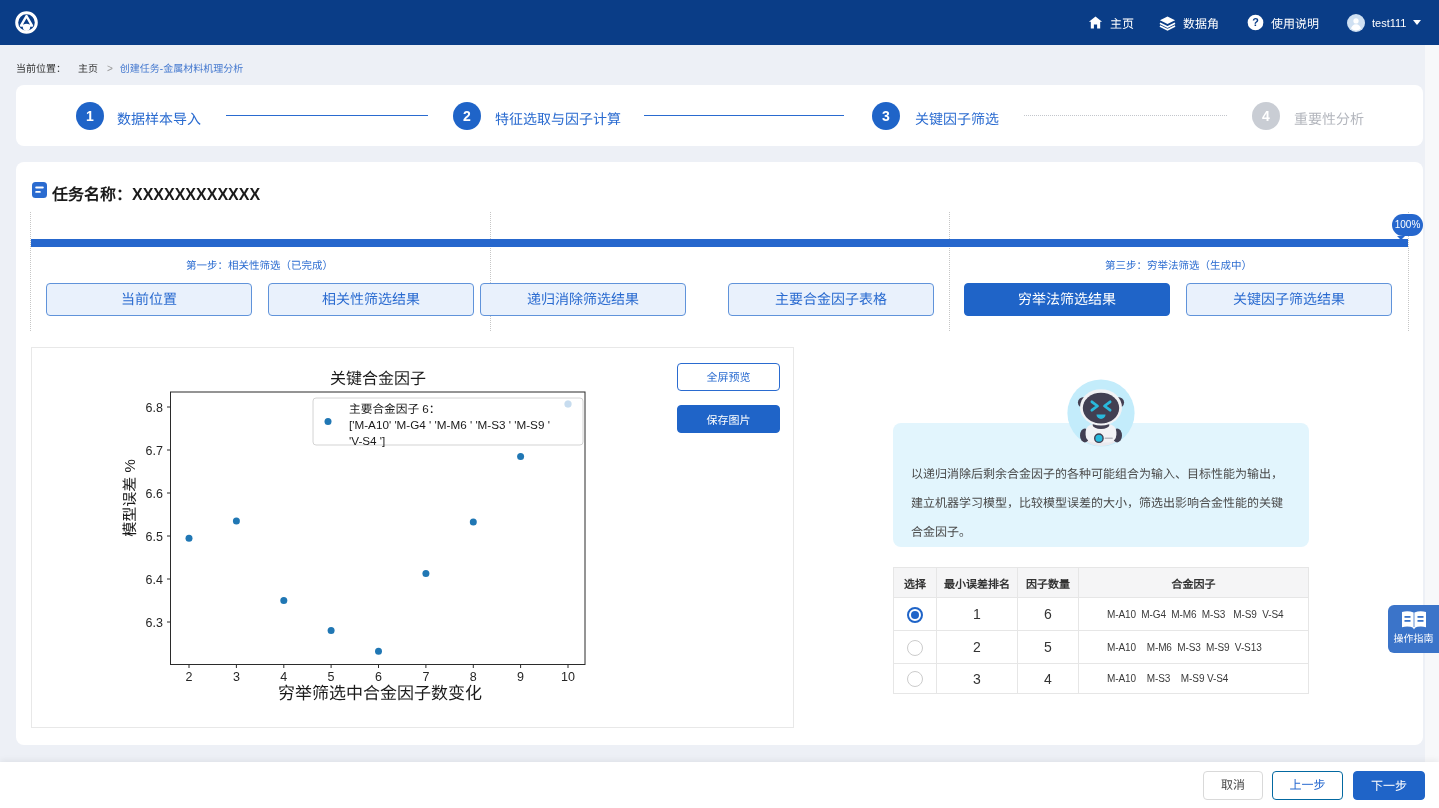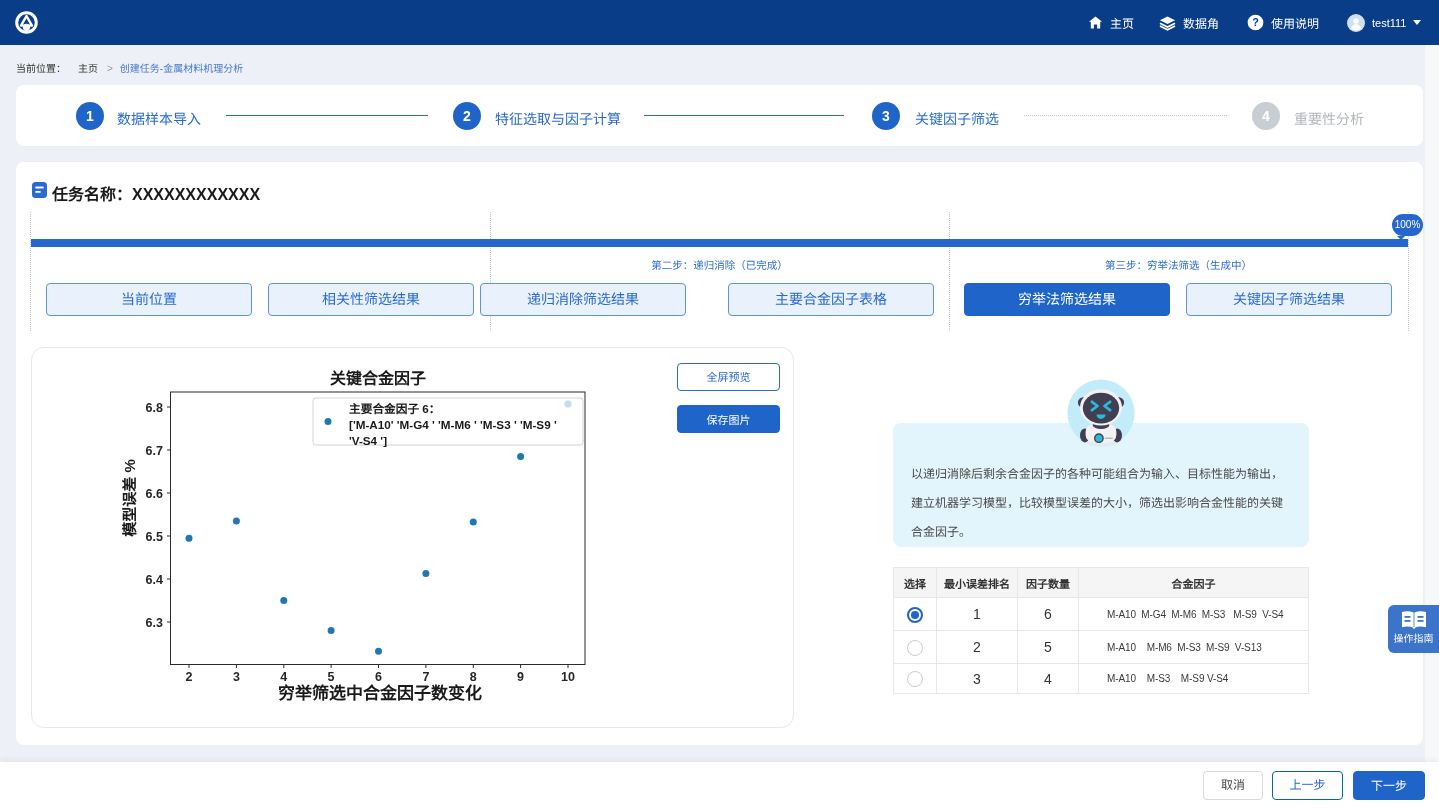--- a/index.html
+++ b/index.html
@@ -34,21 +34,21 @@
 #task-title { position:absolute; left:36px; top:19px; font-size:16px; font-weight:bold; color:#1a1a1a; }
 .vdash { position:absolute; top:50px; height:119px; width:0; border-left:1px dotted #c6c6c6; }
 #pbar { position:absolute; left:15px; top:77px; width:1377px; height:8px; background:#2667cd; }
 #pct { position:absolute; left:1376px; top:52px; width:31px; height:22px; background:#2667cd; border-radius:11px; color:#fff; font-size:10px; text-align:center; line-height:22px; }
 #pct:after { content:""; position:absolute; left:5px; top:22px; border:4px solid transparent; border-top-color:#2667cd; }
 .seclab { position:absolute; top:95px; font-size:10.5px; color:#2a6bd0; text-align:center; width:459px; }
 .pbtn { position:absolute; top:121px; width:206px; height:33px; background:#e9f1fc; border:1px solid #6093da; border-radius:4px; color:#2a6bd0; font-size:14px; text-align:center; line-height:31px; }
 .pbtn.active { background:#1f64c8; border-color:#1f64c8; color:#fff; }
 
 
-#chartcard { position:absolute; left:15px; top:185px; width:763px; height:381px; background:#fff; border:1px solid #e8e8e8; border-radius:13px;font-weight:bold; }
+#chartcard { position:absolute; left:15px; top:185px; width:763px; height:381px; background:#fff; border:1px solid #e8e8e8; border-radius:0; }
 .cbtn { position:absolute; width:103px; height:28px; border-radius:4px; font-size:11px; text-align:center; line-height:26px; }
 #cbtn1 { left:661px; top:201px; background:#fff; border:1px solid #2a6bd0; color:#2a6bd0; }
 #cbtn2 { left:661px; top:243px; background:#1f64c8; border:1px solid #1f64c8; color:#fff; line-height:28px; }
 
 
 #robot { position:absolute; left:1050px; top:216px; z-index:3; }
 #infobox { position:absolute; left:877px; top:261px; width:416px; height:124px; background:#e2f5fd; border-radius:8px; padding:37px 0 0 18px; font-size:12px; letter-spacing:0; color:#4a4a4a; line-height:29px; }
 #rtable { position:absolute; left:877px; top:405px; width:416px; font-size:13px; color:#333; border-collapse:collapse; }
 #rtable th, #rtable td { border:1px solid #e6e6e6; text-align:center; font-weight:normal; }
 #rtable th { background:#f5f5f6; height:30px; font-weight:bold; font-size:11px; color:#333; }
@@ -142,21 +142,21 @@
   <div id="task-title">任务名称：XXXXXXXXXXXX</div>
 
   <div class="vdash" style="left:14px;"></div>
   <div class="vdash" style="left:474px;"></div>
   <div class="vdash" style="left:933px;"></div>
   <div class="vdash" style="left:1392px;"></div>
 
   <div id="pbar"></div>
   <div id="pct">100%</div>
 
-  <div class="seclab" style="left:474px;">第二步：递归消除（已完成）</div>
+  <div class="seclab" style="left:14px;">第一步：相关性筛选（已完成）</div>
   <div class="seclab" style="left:933px;">第三步：穷举法筛选（生成中）</div>
 
   <div class="pbtn" style="left:30px;">当前位置</div>
   <div class="pbtn" style="left:252px;">相关性筛选结果</div>
   <div class="pbtn" style="left:464px;">递归消除筛选结果</div>
   <div class="pbtn" style="left:712px;">主要合金因子表格</div>
   <div class="pbtn active" style="left:948px;">穷举法筛选结果</div>
   <div class="pbtn" style="left:1170px;">关键因子筛选结果</div>
 
   <div id="chartcard">

